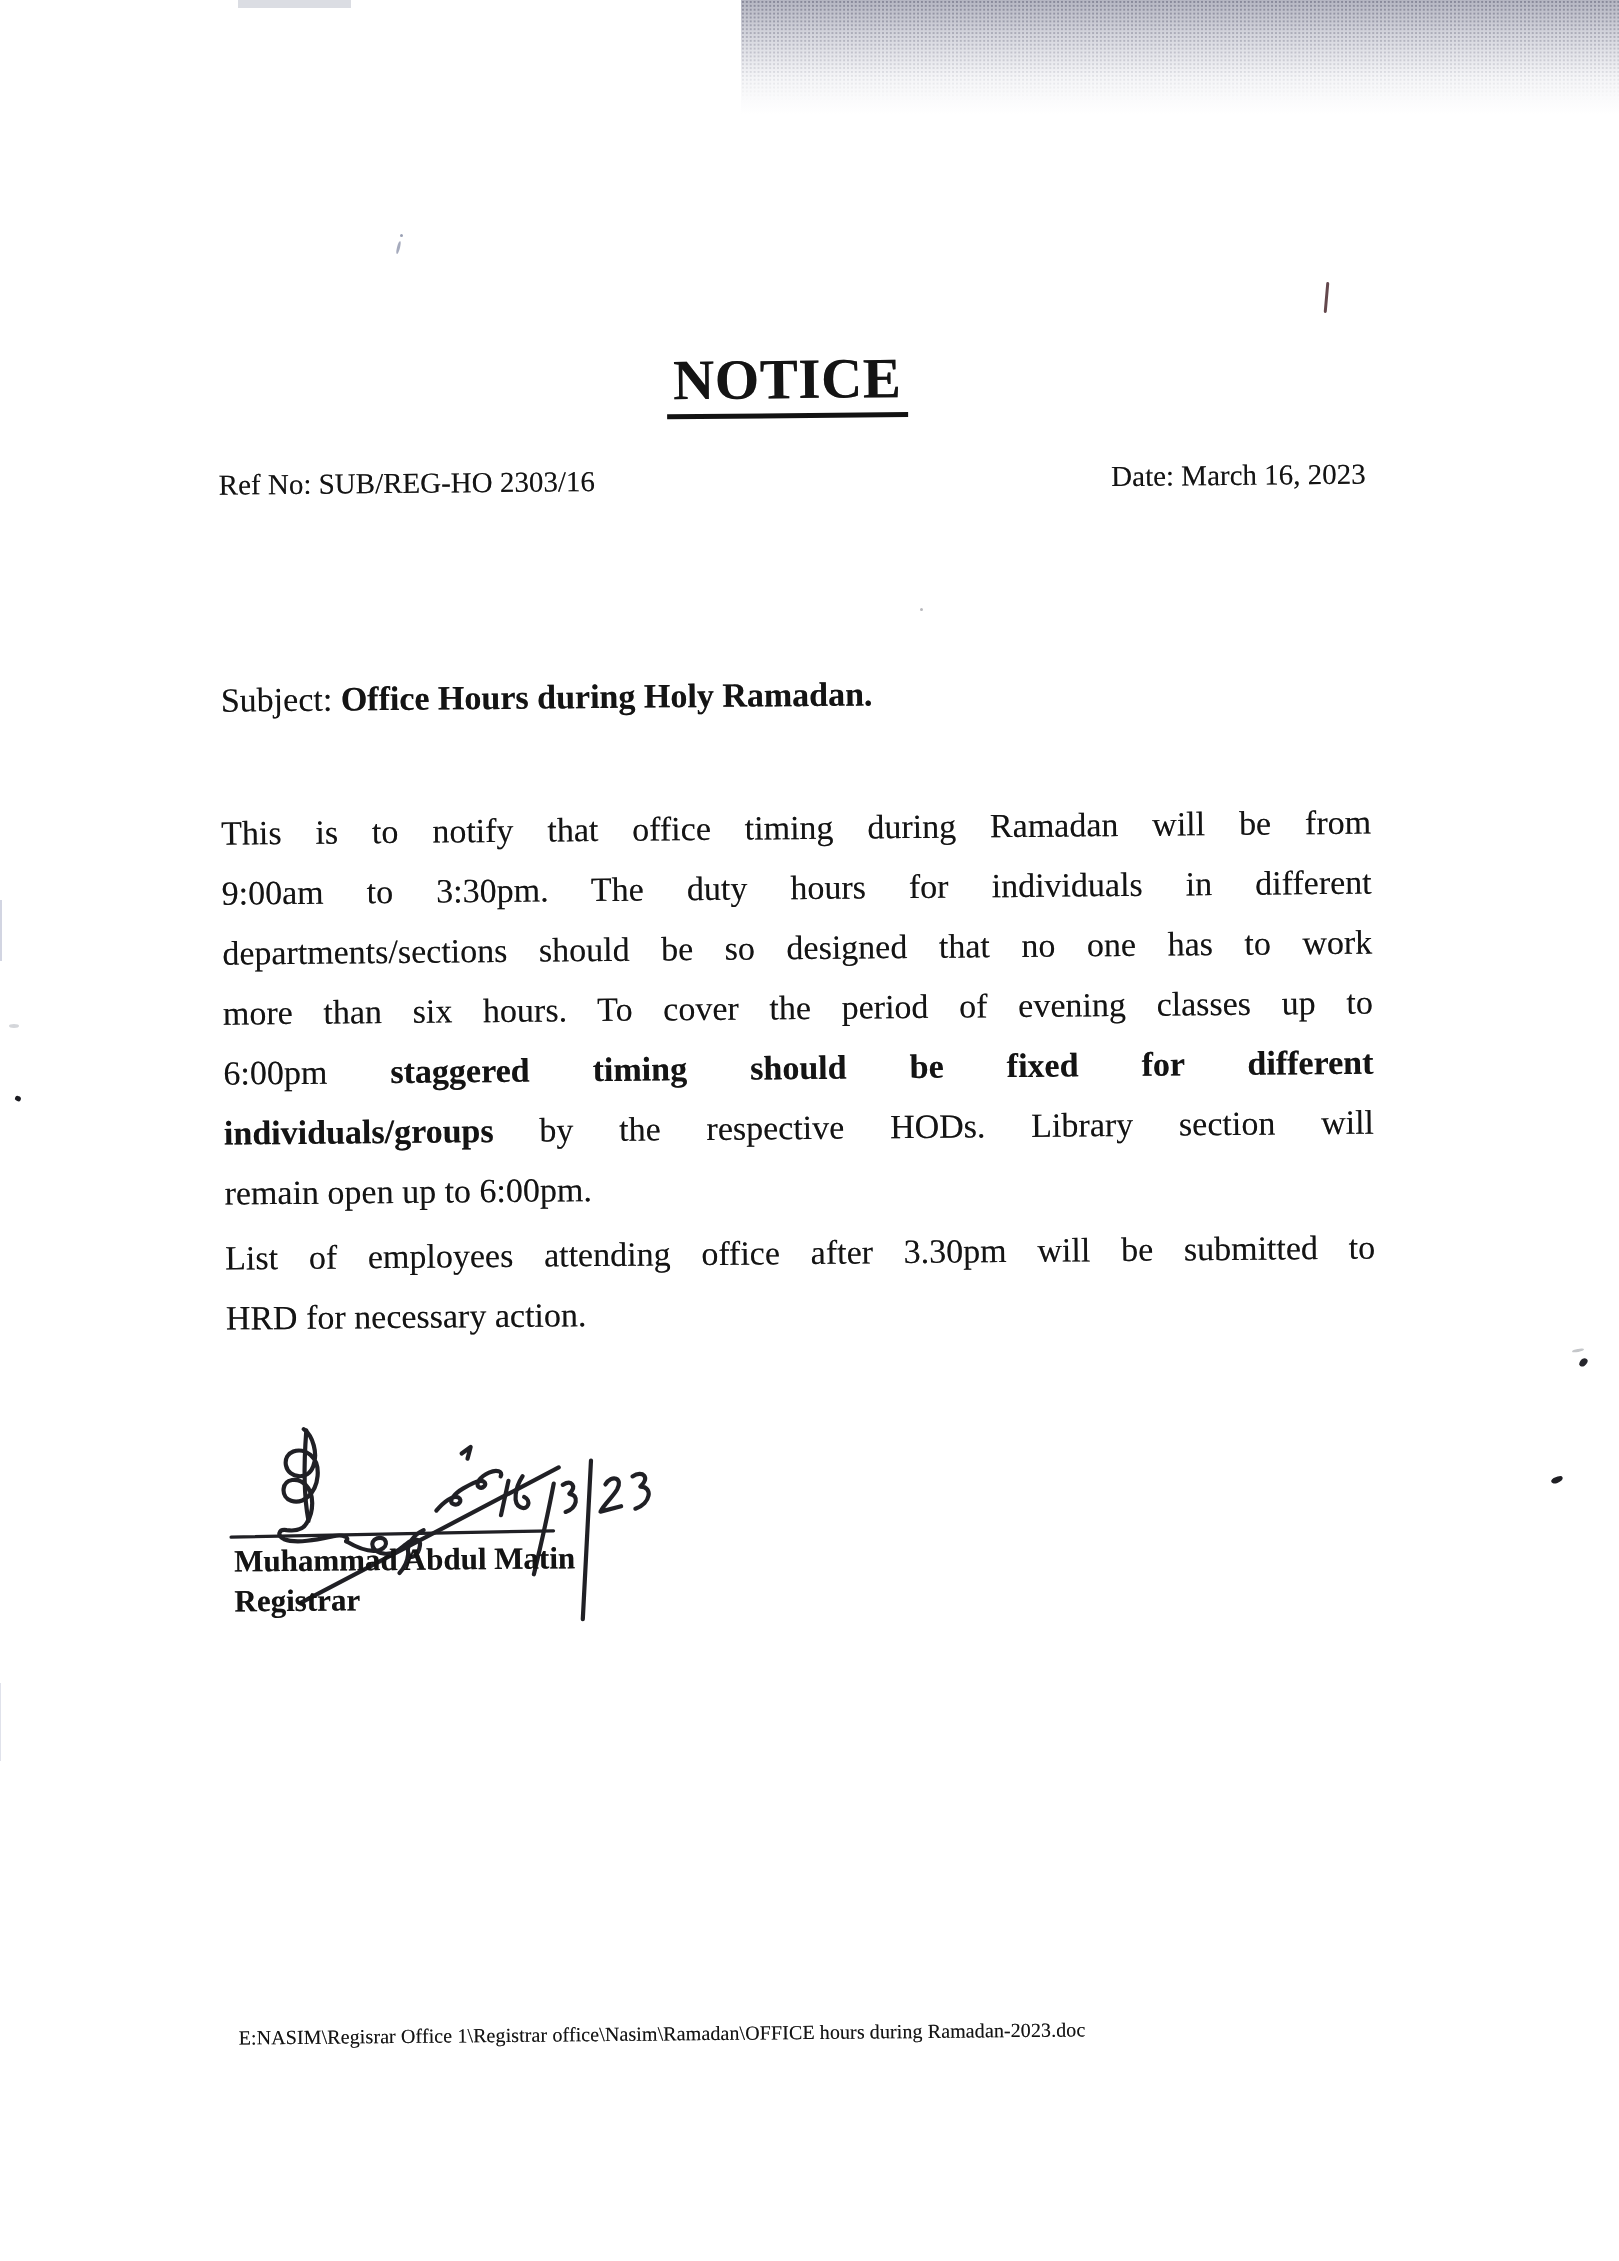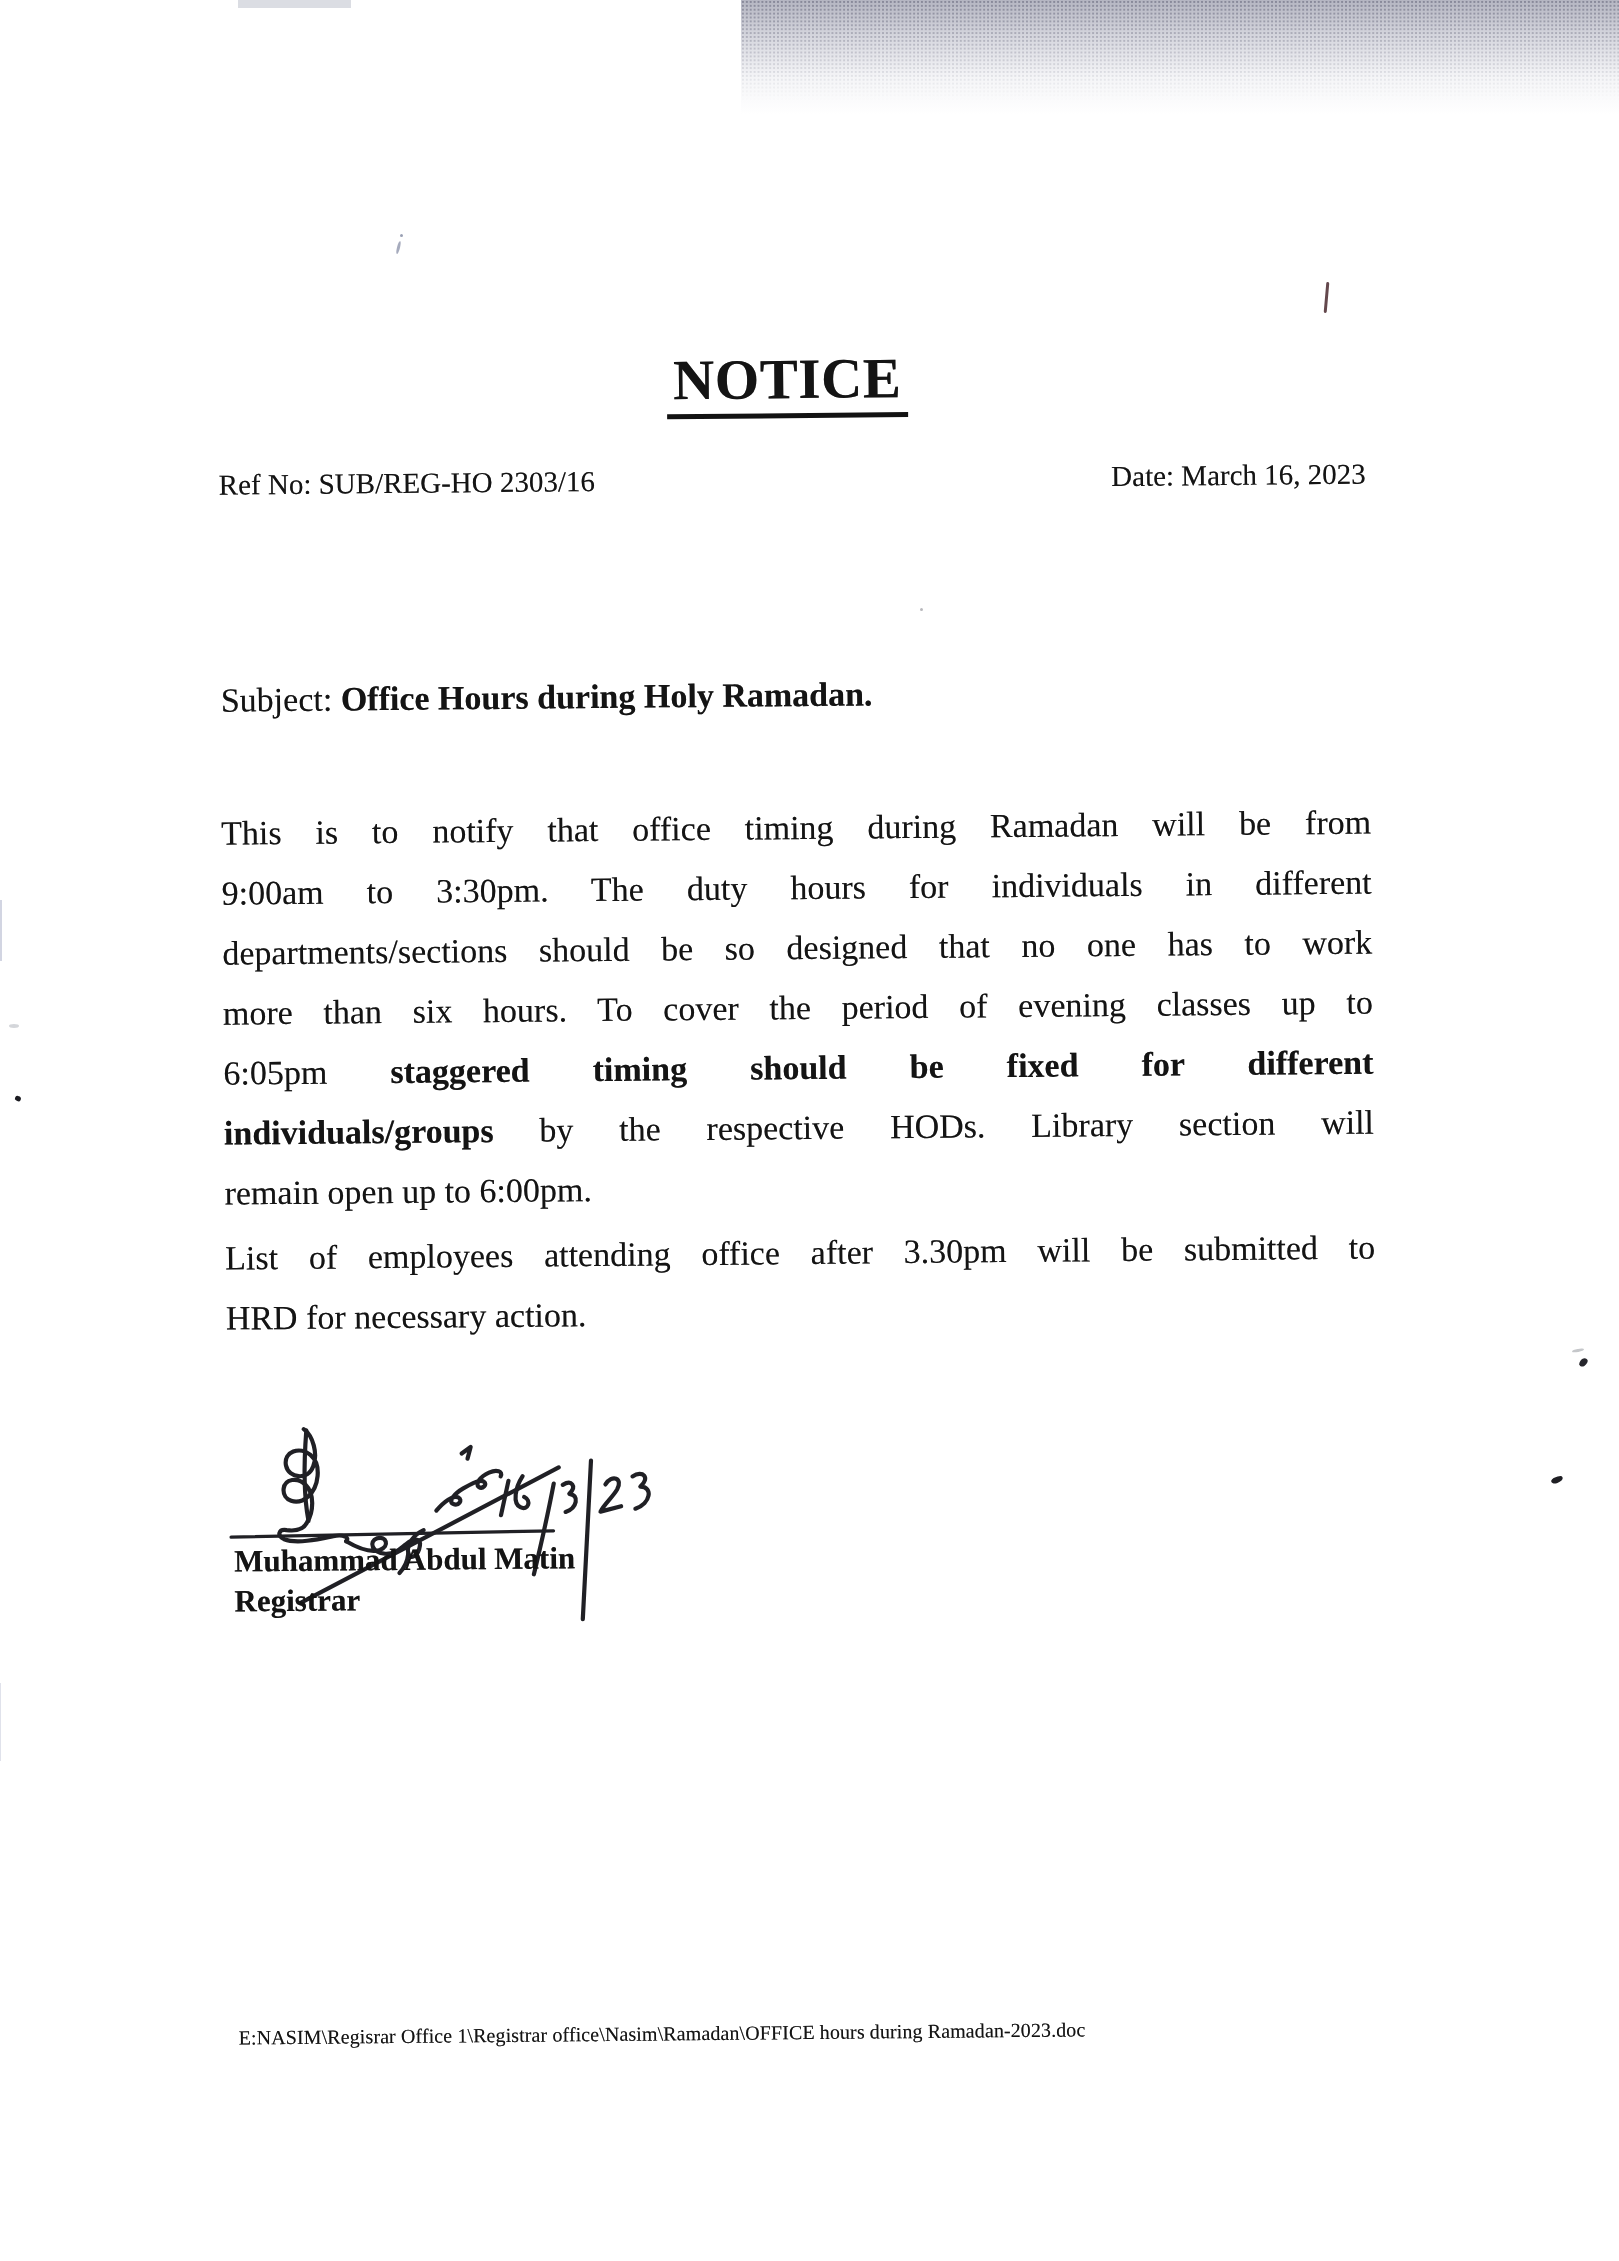--- a/index.html
+++ b/index.html
@@ -94,21 +94,21 @@
   <div class="subject">
     <span>Subject:</span>
     <b>Office Hours during Holy Ramadan.</b>
   </div>
 
   <div class="body-block">
     <div class="bline just"><span>This is to notify that office timing during Ramadan will be from</span></div>
     <div class="bline just"><span>9:00am to 3:30pm. The duty hours for individuals in different</span></div>
     <div class="bline just"><span>departments/sections should be so designed that no one has to work</span></div>
     <div class="bline just"><span>more than six hours. To cover the period of evening classes up to</span></div>
-    <div class="bline just"><span>6:05pm</span> <b>staggered timing should be fixed for different</b></div>
+    <div class="bline just"><span>6:00pm</span> <b>staggered timing should be fixed for different</b></div>
     <div class="bline just"><b>individuals/groups</b> <span>by the respective HODs. Library section will</span></div>
     <div class="bline"><span>remain open up to 6:00pm.</span></div>
     <div class="bline just para2"><span>List of employees attending office after 3.30pm will be submitted to</span></div>
     <div class="bline"><span>HRD for necessary action.</span></div>
   </div>
 
   <svg class="sig-svg" width="517" height="272" viewBox="0 0 800 420" aria-label="16/3/23">
     <g fill="none" stroke="#15151a" stroke-width="6.5" stroke-linecap="round" stroke-linejoin="round" opacity="0.95">
 
       <path d="M 22 248 L 521 243" stroke-width="5"></path>

